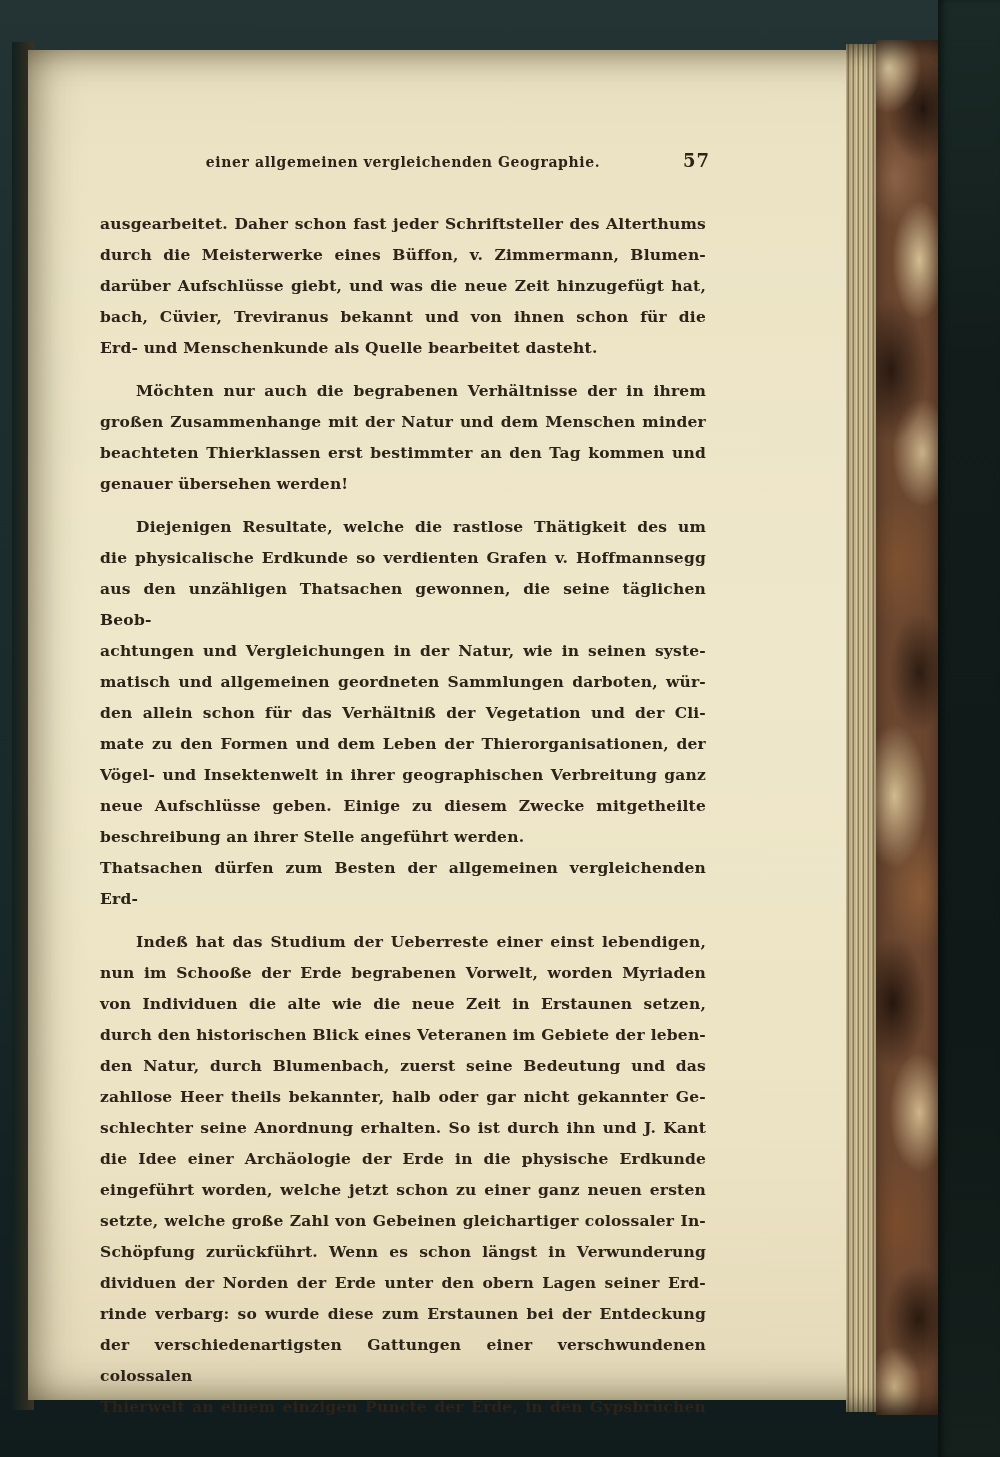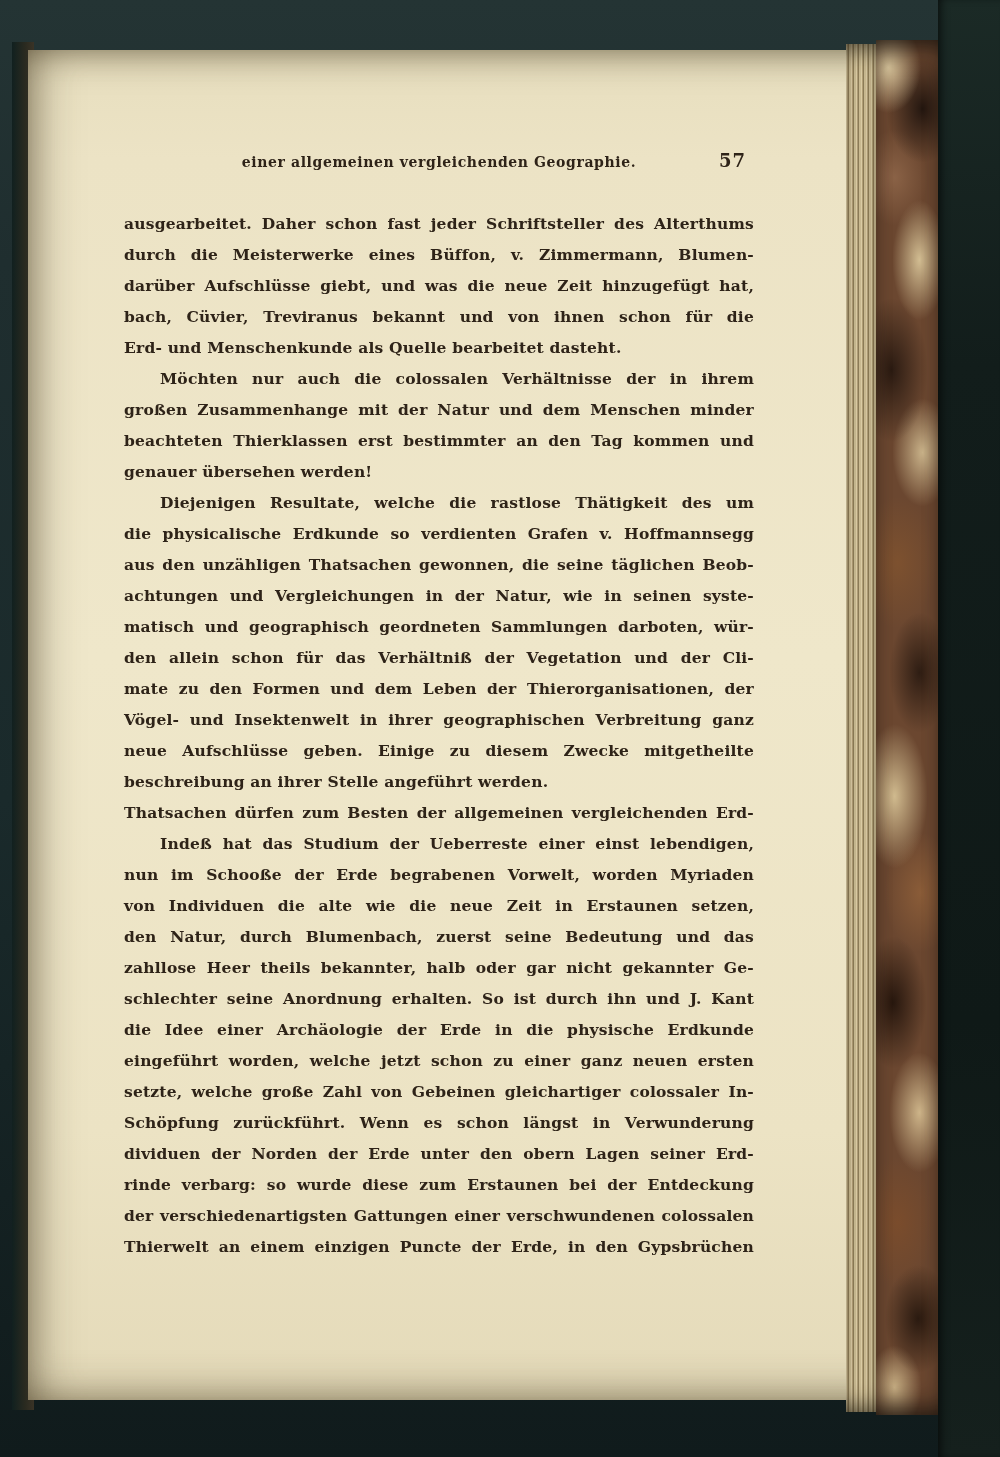--- a/index.html
+++ b/index.html
@@ -24,21 +24,20 @@
   
   .page{
     position:absolute;left:28px;top:50px;width:918px;height:1350px;
     background:
       linear-gradient(180deg,#e7debe 0%,var(--paper,#ece3c5) 8%,#efe7ca 45%,#ece3c4 80%,#e4dab9 100%);
     box-shadow:
       inset 28px 0 45px -22px rgba(70,58,34,.55),
       inset 0 22px 34px -18px rgba(70,58,34,.5),
       inset -14px 0 26px -14px rgba(95,75,45,.38),
       inset 0 -26px 42px -22px rgba(70,58,34,.45);
-    padding-left: 36px;
   }
   .header-row{
     position:relative;
     margin:104px 0 0 60px;
     width:630px;
     height:26px;
   }
   .running-title{
     text-align:center;
     font-size:14px;font-weight:700;color:var(--ink,#2e2318);
@@ -50,21 +49,21 @@
     letter-spacing:1px;
   }
   .body-text{
     margin:28px 0 0 60px;
     width:630px;
     color:var(--ink,#2e2318);
     font-size:15.5px;font-weight:700;
     line-height:31px;
     letter-spacing:.2px;
   }
-  .para{margin:0;}
+  .para{margin:12px;}
   .line{
     text-align:justify;
     text-align-last:justify;
     text-justify:inter-word;
     white-space:normal;
   }
   .line.last{text-align-last:left;}
   .para.indent .line:first-child{text-indent:36px;}
   
   .striations{
@@ -119,42 +118,43 @@
     </div>
     <div class="body-text">
         <div class="para">
           <div class="line">ausgearbeitet. Daher schon fast jeder Schriftsteller des Alterthums</div>
           <div class="line">durch die Meisterwerke eines Büffon, v. Zimmermann, Blumen-</div>
           <div class="line">darüber Aufschlüsse giebt, und was die neue Zeit hinzugefügt hat,</div>
           <div class="line">bach, Cüvier, Treviranus bekannt und von ihnen schon für die</div>
           <div class="line last">Erd- und Menschenkunde als Quelle bearbeitet dasteht.</div>
         </div>
         <div class="para indent">
-          <div class="line">Möchten nur auch die colossalen Verhältnisse der in ihrem</div>
+          <div class="line">Möchten nur auch die begrabenen Verhältnisse der in ihrem</div>
           <div class="line">großen Zusammenhange mit der Natur und dem Menschen minder</div>
           <div class="line">beachteten Thierklassen erst bestimmter an den Tag kommen und</div>
           <div class="line last">genauer übersehen werden!</div>
         </div>
         <div class="para indent">
           <div class="line">Diejenigen Resultate, welche die rastlose Thätigkeit des um</div>
           <div class="line">die physicalische Erdkunde so verdienten Grafen v. Hoffmannsegg</div>
           <div class="line">aus den unzähligen Thatsachen gewonnen, die seine täglichen Beob-</div>
           <div class="line">achtungen und Vergleichungen in der Natur, wie in seinen syste-</div>
-          <div class="line">matisch und geographisch geordneten Sammlungen darboten, wür-</div>
+          <div class="line">matisch und allgemeinen geordneten Sammlungen darboten, wür-</div>
           <div class="line">den allein schon für das Verhältniß der Vegetation und der Cli-</div>
           <div class="line">mate zu den Formen und dem Leben der Thierorganisationen, der</div>
           <div class="line">Vögel- und Insektenwelt in ihrer geographischen Verbreitung ganz</div>
           <div class="line">neue Aufschlüsse geben. Einige zu diesem Zwecke mitgetheilte</div>
           <div class="line last">beschreibung an ihrer Stelle angeführt werden.</div>
           <div class="line">Thatsachen dürfen zum Besten der allgemeinen vergleichenden Erd-</div>
         </div>
         <div class="para indent">
           <div class="line">Indeß hat das Studium der Ueberreste einer einst lebendigen,</div>
           <div class="line">nun im Schooße der Erde begrabenen Vorwelt, worden Myriaden</div>
           <div class="line">von Individuen die alte wie die neue Zeit in Erstaunen setzen,</div>
+          <div class="line">durch den historischen Blick eines Veteranen im Gebiete der leben-</div>
           <div class="line">den Natur, durch Blumenbach, zuerst seine Bedeutung und das</div>
           <div class="line">zahllose Heer theils bekannter, halb oder gar nicht gekannter Ge-</div>
           <div class="line">schlechter seine Anordnung erhalten. So ist durch ihn und J. Kant</div>
           <div class="line">die Idee einer Archäologie der Erde in die physische Erdkunde</div>
           <div class="line">eingeführt worden, welche jetzt schon zu einer ganz neuen ersten</div>
           <div class="line">setzte, welche große Zahl von Gebeinen gleichartiger colossaler In-</div>
           <div class="line">Schöpfung zurückführt. Wenn es schon längst in Verwunderung</div>
           <div class="line">dividuen der Norden der Erde unter den obern Lagen seiner Erd-</div>
           <div class="line">rinde verbarg: so wurde diese zum Erstaunen bei der Entdeckung</div>
           <div class="line">der verschiedenartigsten Gattungen einer verschwundenen colossalen</div>

